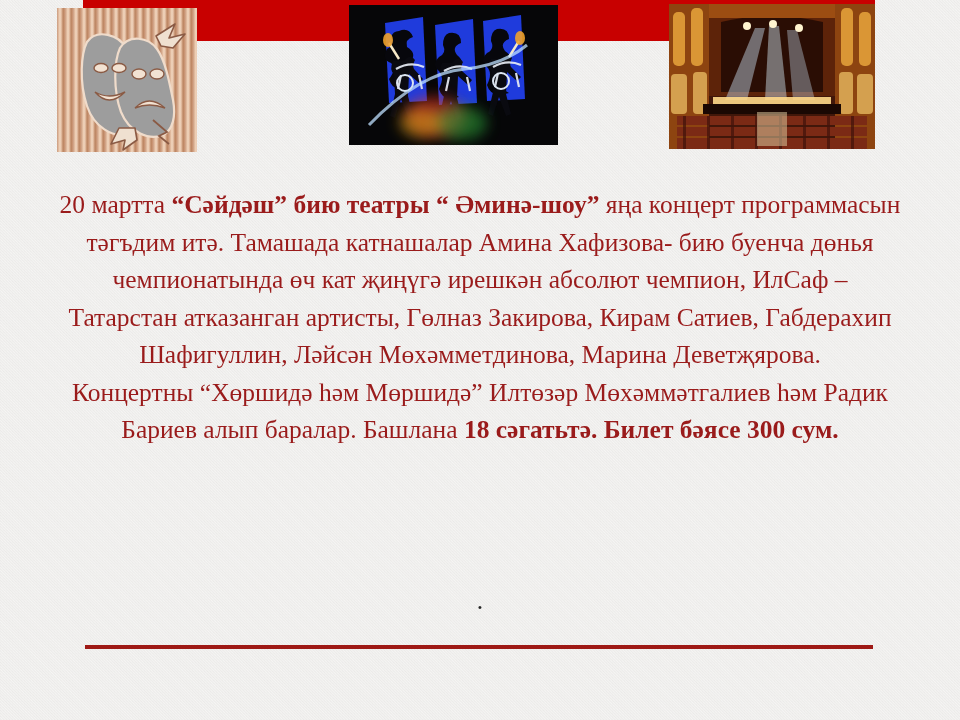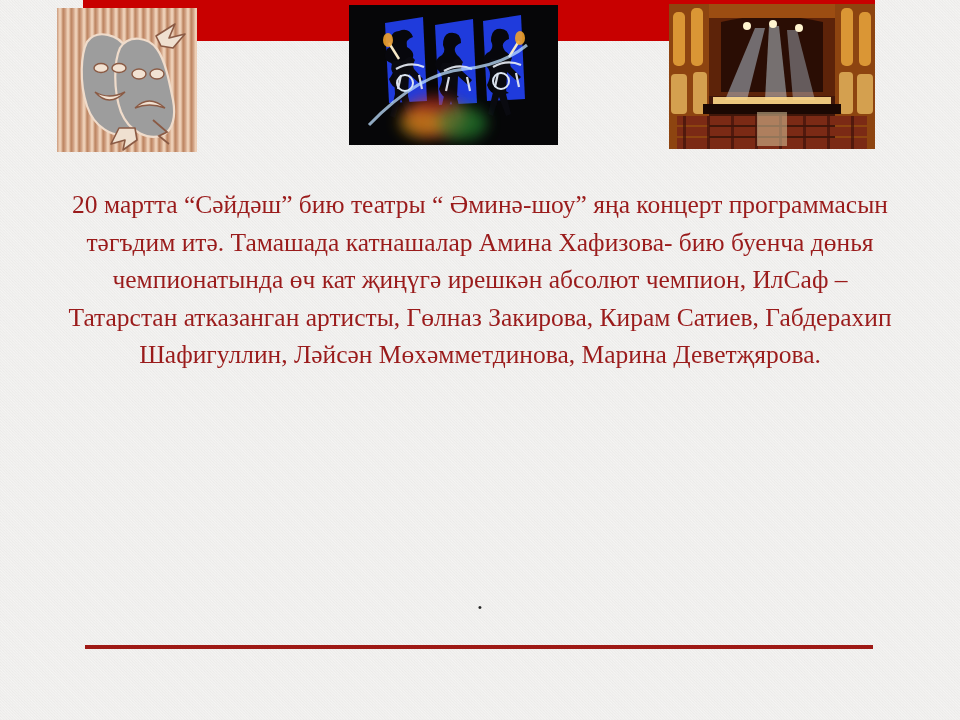--- a/index.html
+++ b/index.html
@@ -87,21 +87,21 @@
     left: 56px;
     top: 186px;
     width: 848px;
     text-align: center;
     color: #9a1b1b;
     font-size: 25.5px;
     line-height: 37.5px;
     letter-spacing: 0px;
   }
   #textblock .b {
-    font-weight: normal;
+    font-weight: bold;
   }
   #textblock p {
     margin: 0;
   }
   #dot-line {
     position: absolute;
     left: 56px;
     top: 586px;
     width: 848px;
     text-align: center;
@@ -263,19 +263,20 @@
         <rect x="134" y="112" width="3" height="33"></rect>
         <rect x="158" y="112" width="3" height="33"></rect>
         <rect x="182" y="112" width="3" height="33"></rect>
       </g>
       <rect x="88" y="108" width="30" height="34" fill="#d8c49a" opacity="0.55"></rect>
     </svg>
   </div>
 
   <div id="textblock">
     <p><span>20 мартта </span><span class="b">“Сәйдәш” бию театры “ Әминә-шоу”</span><span> яңа концерт программасын тәгъдим итә. Тамашада катнашалар Амина Хафизова- бию буенча дөнья чемпионатында өч кат җиңүгә ирешкән абсолют чемпион, ИлСаф – Татарстан атказанган артисты, Гөлназ Закирова, Кирам Сатиев, Габдерахип Шафигуллин, Ләйсән Мөхәмметдинова, Марина Деветҗярова.</span></p>
+    <p><span>Концертны “Хөршидә һәм Мөршидә” Илтөзәр Мөхәммәтгалиев һәм Радик Бариев алып баралар. Башлана </span><span class="b">18 сәгатьтә. Билет бәясе 300 сум.</span></p>
   </div>
 
   <div id="dot-line">.</div>
 
   <div id="rule"></div>
 
 </div>
 
 </body></html>

